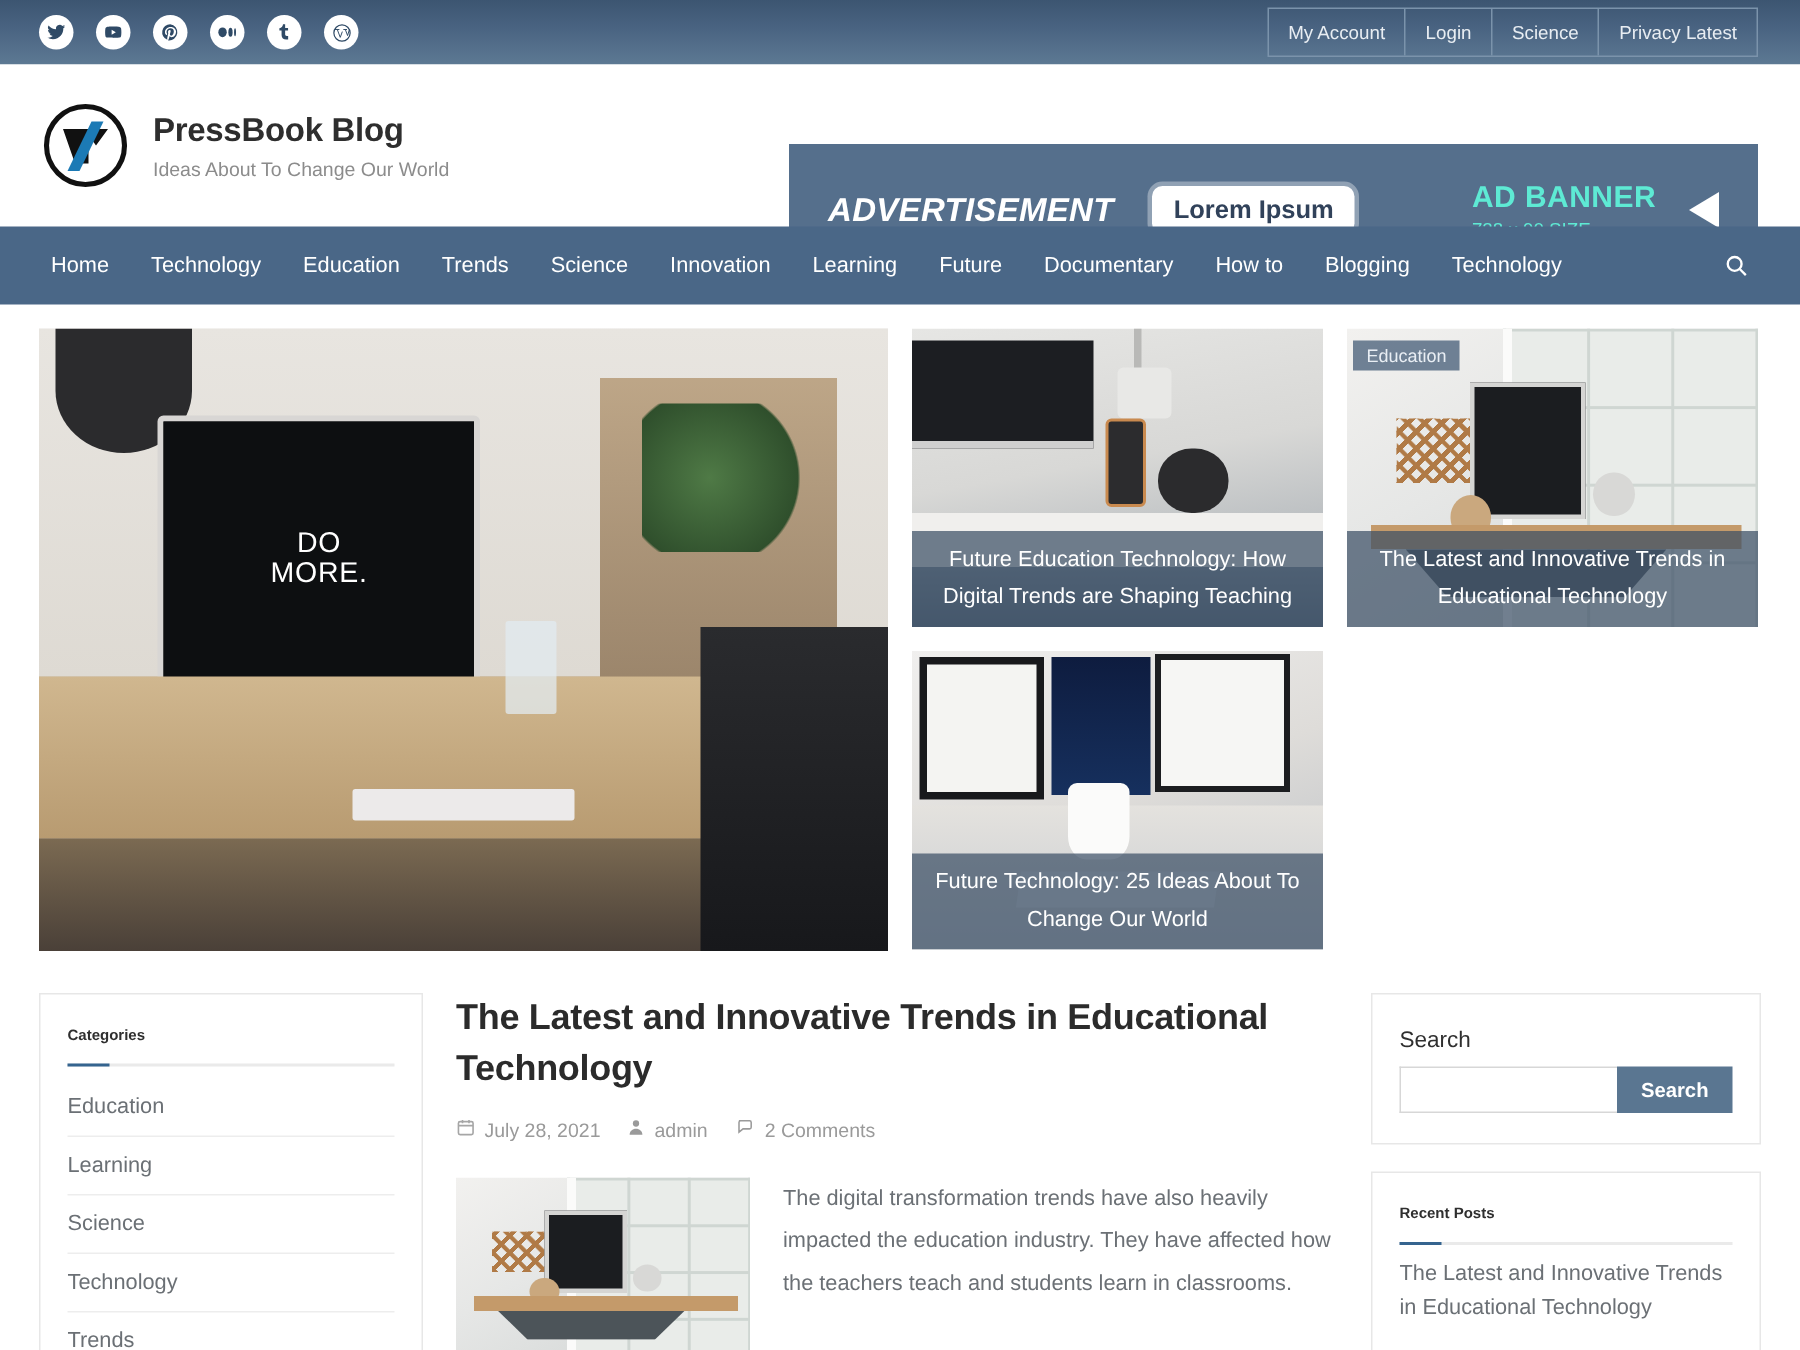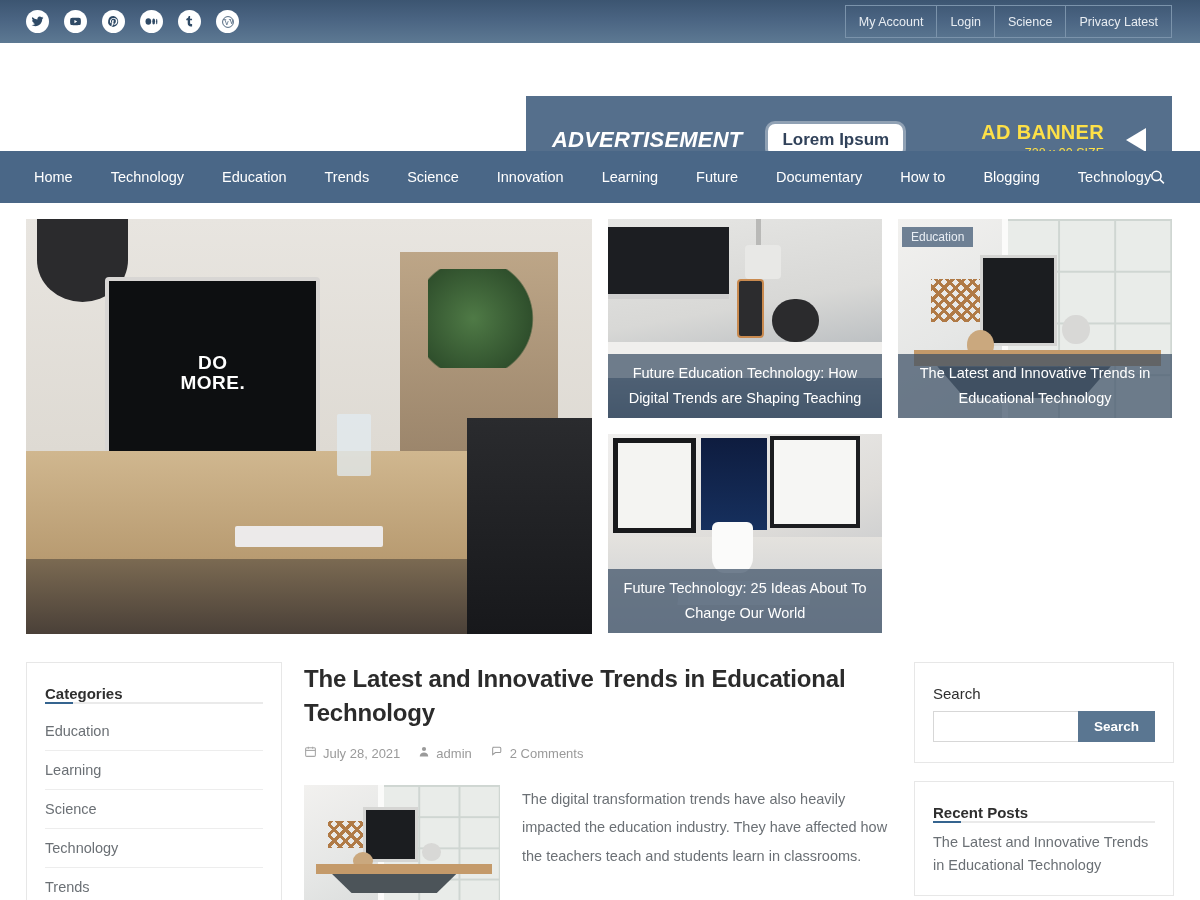--- a/index.html
+++ b/index.html
@@ -86,40 +86,40 @@
   }
   .ad-pill {
     background: #ffffff;
     border-radius: 7px;
     padding: 6px 14px;
     font-weight: 700; font-size: 17px;
     color: #31425a;
     box-shadow: 0 0 0 3px rgba(255,255,255,0.35);
   }
   .ad-right { margin-left: auto; display:flex; align-items:center; gap: 22px; }
-  .ad-stack { text-align: right; color: #fde047; }
+  .ad-stack { text-align: left; color: #5eead4; }
   .ad-title { font-size: 20px; font-weight: 700; letter-spacing: 0.3px; }
   .ad-size { font-size: 12.5px; margin-top: 2px; }
   .ad-arrow {
     width: 0; height: 0;
     border-top: 12px solid transparent;
     border-bottom: 12px solid transparent;
     border-right: 20px solid #ffffff;
   }
 
   
   .mainnav {
     height: 52px;
     background: #4a6787;
     display: flex;
     align-items: center;
     padding: 0 28px;
     position: relative;
   }
-  .mainnav-items { display: flex; align-items: center; gap: 12px; }
+  .mainnav-items { display: flex; align-items: center; gap: 2px; }
   .mainnav-items a {
     color: #ffffff;
     font-size: 14.5px;
     text-decoration: none;
     padding: 0 13px;
     white-space: nowrap;
   }
   .mainnav-items a:first-child { padding-left: 6px; }
   .nav-search {
     position: absolute; right: 34px; top: 50%;
@@ -171,21 +171,21 @@
 
   
   .ph { position:absolute; inset:0; }
 
   
   .ph-desk { background: linear-gradient(165deg,#dcd8d2 0%,#cfc9c1 35%,#b9a994 60%,#9c8a73 100%); }
   .ph-desk .wall { position:absolute; left:0; top:0; right:0; height:56%; background:linear-gradient(180deg,#e8e5e0,#dedad3); }
   .ph-desk .lamp { position:absolute; left:2%; top:0; width:16%; height:20%; background:#2b2b2d; border-radius:0 0 60% 60%; }
   .ph-desk .mon { position:absolute; left:14%; top:14%; width:38%; height:46%; background:#16181a; border:4px solid #d8d6d4; border-radius:4px; }
   .ph-desk .mon .scr { position:absolute; inset:0; background:#0d0f11; display:flex; align-items:center; justify-content:center; }
-  .ph-desk .mon .txt { color:#fff; font-weight:700; font-size:19px; line-height:1.05; text-align:center; letter-spacing:0.5px; }
+  .ph-desk .mon .txt { color:#fff; font-weight:400; font-size:19px; line-height:1.05; text-align:center; letter-spacing:0.5px; }
   .ph-desk .stand { position:absolute; left:29%; top:60%; width:8%; height:8%; background:#c9c7c6; }
   .ph-desk .shelf { position:absolute; right:6%; top:8%; width:28%; height:52%; background:linear-gradient(180deg,#b69b78,#8d7457); opacity:.85;}
   .ph-desk .plant { position:absolute; right:9%; top:12%; width:20%; height:24%; background:radial-gradient(circle at 40% 50%,#4f7a46,#2f4f2c 70%,transparent 72%); }
   .ph-desk .desk { position:absolute; left:0; right:0; top:56%; height:26%; background:linear-gradient(180deg,#d0b78f,#b89b71); }
   .ph-desk .under { position:absolute; left:0; right:0; top:82%; bottom:0; background:linear-gradient(180deg,#7b6a52,#4a4038); }
   .ph-desk .kbd { position:absolute; left:37%; top:74%; width:26%; height:5%; background:#eceaea; border-radius:2px; }
   .ph-desk .glass { position:absolute; left:55%; top:47%; width:6%; height:15%; background:rgba(225,235,240,.75); border-radius:2px;}
   .ph-desk .chair { position:absolute; right:0; top:48%; width:22%; bottom:0; background:linear-gradient(180deg,#2a2b2e,#17181b); }
 
   
@@ -240,21 +240,22 @@
   .col-mid  { flex: 1; min-width: 0; }
   .col-right{ width: 260px; flex: 0 0 260px; }
 
   .widget {
     border: 1px solid #e7e7e7;
     background: #fff;
     padding: 22px 18px 8px 18px;
     margin-bottom: 18px;
   }
   .widget-title {
-    font-size: 15px; font-weight: 700; color: #2f2f2f;
+    font-size: 10px; font-weight: 700; color: #2f2f2f;
+    padding-bottom: 13px;
   }
   .widget-rule { position: relative; height: 2px; background: #eaeaea; margin-bottom: 8px; }
   .widget-rule::before {
     content: ""; position: absolute; left: 0; top: 0;
     width: 28px; height: 2px; background: #35648f;
   }
   .cat-list { list-style: none; }
   .cat-list li { border-bottom: 1px solid #ededed; }
   .cat-list li:last-child { border-bottom: none; }
   .cat-list a {
@@ -363,20 +364,33 @@
 
   <nav class="topnav">
     <a href="#">My Account</a>
     <a href="#">Login</a>
     <a href="#">Science</a>
     <a href="#">Privacy Latest</a>
   </nav>
 </div>
 
 <header class="header">
+  <div class="brand">
+    <span class="logo-mark">
+      <svg width="58" height="58" viewBox="0 0 58 58">
+        <circle cx="29" cy="29" r="26" fill="none" stroke="#111" stroke-width="3.4"></circle>
+        <path d="M14 18 L44 18 L36 29 L31 22 L31 41 L22 41 Z" fill="#111"></path>
+        <path d="M33 13 L41 13 L25 46 L17 46 Z" fill="#1c7ab5"></path>
+      </svg>
+    </span>
+    <div class="brand-text">
+      <div class="site-title">PressBook Blog</div>
+      <div class="site-tagline">Ideas About To Change Our World</div>
+    </div>
+  </div>
 
   <div class="ad-banner">
     <span class="ad-word">ADVERTISEMENT</span>
     <span class="ad-pill">Lorem Ipsum</span>
     <div class="ad-right">
       <div class="ad-stack">
         <div class="ad-title">AD BANNER</div>
         <div class="ad-size">728 x 90 SIZE</div>
       </div>
       <span class="ad-arrow"></span>

